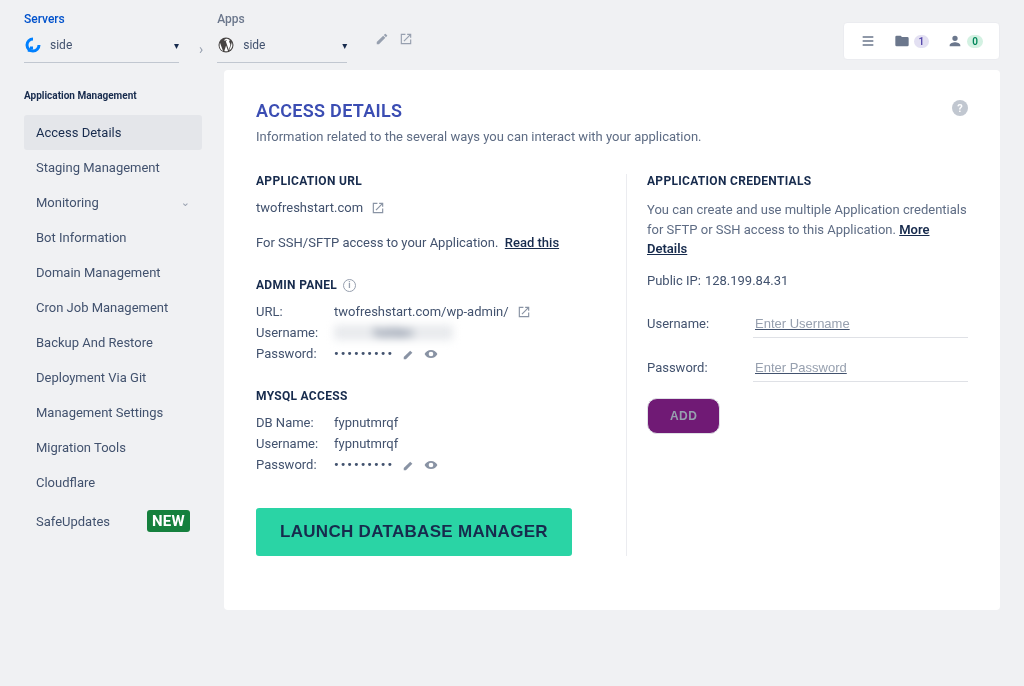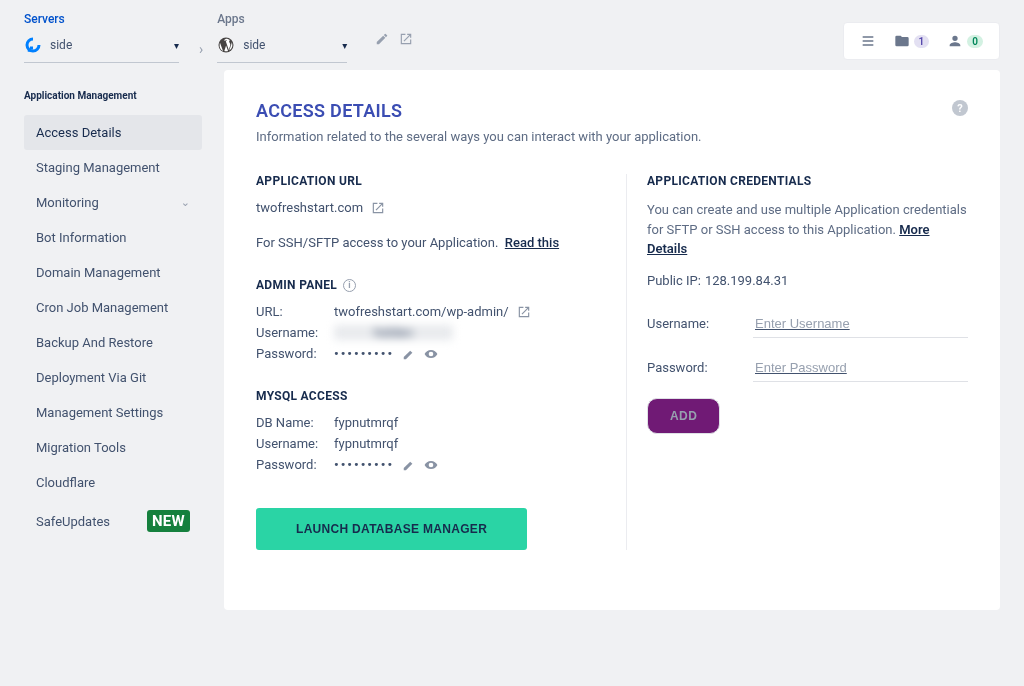--- a/index.html
+++ b/index.html
@@ -47,21 +47,21 @@
 .ext-ic { width:14px; height:14px; display:inline-flex; cursor:pointer; color:#8993a4;}
 .kv { display:flex; align-items:center; margin-bottom:6px; font-size:13px;}
 .kv .k { width:78px; color:#42526e;}
 .kv .v { color:#42526e;}
 .dots { letter-spacing:2px; font-weight:700; color:#42526e;}
 .mini-ic { width:14px; height:14px; color:#8993a4; cursor:pointer; margin-left:8px; display:inline-flex;}
 .info-ic { width:13px; height:13px; border:1px solid #97a0af; border-radius:50%; display:inline-flex; align-items:center; justify-content:center; font-size:9px; color:#97a0af; cursor:pointer;}
 
 .block { margin-bottom:28px; }
 .blurred { filter: blur(4px); background:#e8eaed; color:#e8eaed; border-radius:2px; padding:0 40px;}
-.btn-launch { margin-top:8px; background:#2ad4a5; color:#172b4d; border:none; padding:14px 40px; font-size:12px; font-weight:700; letter-spacing:0.3px; border-radius:3px; cursor:pointer;}
+.btn-launch { margin-top:8px; background:#2ad4a5; color:#172b4d; border:none; padding:14px 24px; font-size:17px; font-weight:700; letter-spacing:0.3px; border-radius:3px; cursor:pointer;}
 
 .cred-desc { font-size:13px; color:#5e6c84; line-height:1.5; margin-bottom:14px;}
 .cred-desc a{ color:#172b4d; font-weight:600; text-decoration:underline; cursor:pointer;}
 .ipline { display:flex; gap:4px; font-size:13px; margin-bottom:22px;}
 .ipline .lbl{color:#42526e;}
 .ipline .val{color:#42526e;}
 .field-row{ display:flex; align-items:center; margin-bottom:16px;}
 .field-row .flbl{ width:106px; font-size:13px; color:#42526e;}
 .finput{ flex:1; border:none; border-bottom:1px solid #dfe1e6; padding:6px 2px; font-size:13px; color:#42526e; outline:none; background:transparent;text-decoration:underline;}
 .finput::placeholder{color:#97a0af;}

